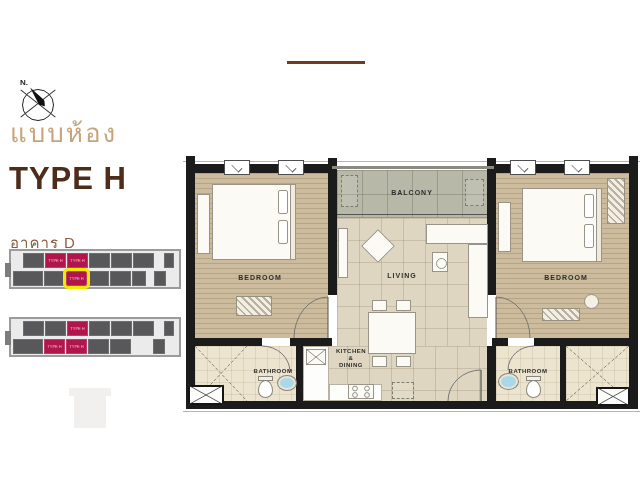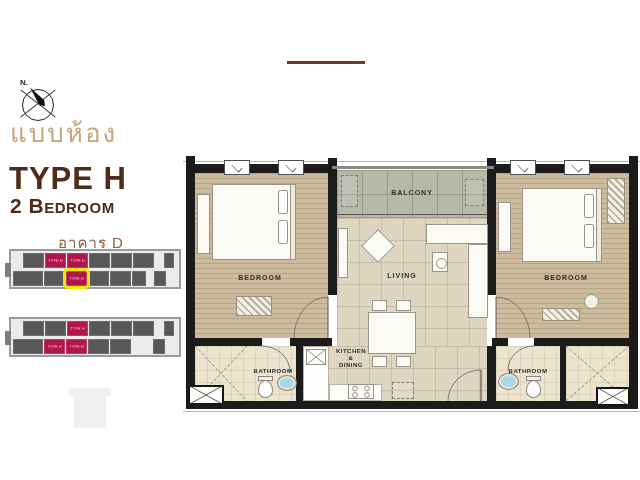--- a/index.html
+++ b/index.html
@@ -6,21 +6,21 @@
   .stage{position:relative;width:640px;height:480px;background:#ffffff;overflow:hidden;
          font-family:"Liberation Sans",sans-serif;}
   
   .thai-title{position:absolute;left:10px;top:112px;font-size:26px;color:#c9a37b;letter-spacing:2px;}
   .tower{position:absolute;left:10px;top:144px;font-size:17px;font-weight:bold;color:#4e2c1a;
          font-variant:small-caps;letter-spacing:1px;}
   .unit-type{position:absolute;left:9px;top:161px;font-size:31px;font-weight:bold;color:#4e2c1a;letter-spacing:1px;}
   .bedrooms{position:absolute;left:10px;top:194px;font-size:21px;font-weight:bold;color:#4e2c1a;
             font-variant:small-caps;letter-spacing:.5px;}
   .area{position:absolute;left:10px;top:217px;font-size:15px;color:#a0764f;letter-spacing:1px;}
-  .kp-label{position:absolute;font-size:15px;color:#8a5f42;letter-spacing:1px;margin-left:48px;}
+  .kp-label{position:absolute;font-size:15px;color:#8a5f42;letter-spacing:1px;}
   .divider-line{position:absolute;left:287px;top:61px;width:78px;height:3px;background:#6e3c20;}
   
   .compass{position:absolute;left:14px;top:76px;width:50px;height:50px;}
   .compass .ring{position:absolute;left:8px;top:13px;width:30px;height:30px;border:1.5px solid #222;border-radius:50%;}
   .compass .x1,.compass .x2{position:absolute;left:2px;top:27px;width:44px;height:0;border-top:1px solid #333;}
   .compass .x1{transform:rotate(38deg);}
   .compass .x2{transform:rotate(-38deg);}
   .compass .needle{position:absolute;left:20px;top:9px;width:7px;height:24px;background:#111;
         clip-path:polygon(50% 0,100% 78%,50% 100%,0 78%);transform:rotate(-38deg);}
   .compass .north{position:absolute;left:6px;top:2px;font-size:8px;font-weight:bold;color:#222;}
@@ -84,21 +84,20 @@
   <div class="compass">
     <div class="north">N.</div>
     <div class="ring"></div>
     <div class="x1"></div>
     <div class="x2"></div>
     <div class="needle"></div>
   </div>
 
   <div class="thai-title">แบบห้อง</div>
   <div class="unit-type">TYPE H</div>
-  <div class="bedrooms">2 Bedroom</div>
 
   <div class="kp-label" style="left:10px;top:231px;">อาคาร D</div>
   <div class="kp-strip" style="left:9px;top:249px;">
     <div class="kp-tab"></div>
     <div class="kp-row top">
         <div class="kp-cell gray"></div>
         <div class="kp-cell red">TYPE H</div>
         <div class="kp-cell red">TYPE H</div>
         <div class="kp-cell gray"></div>
         <div class="kp-cell gray"></div>

